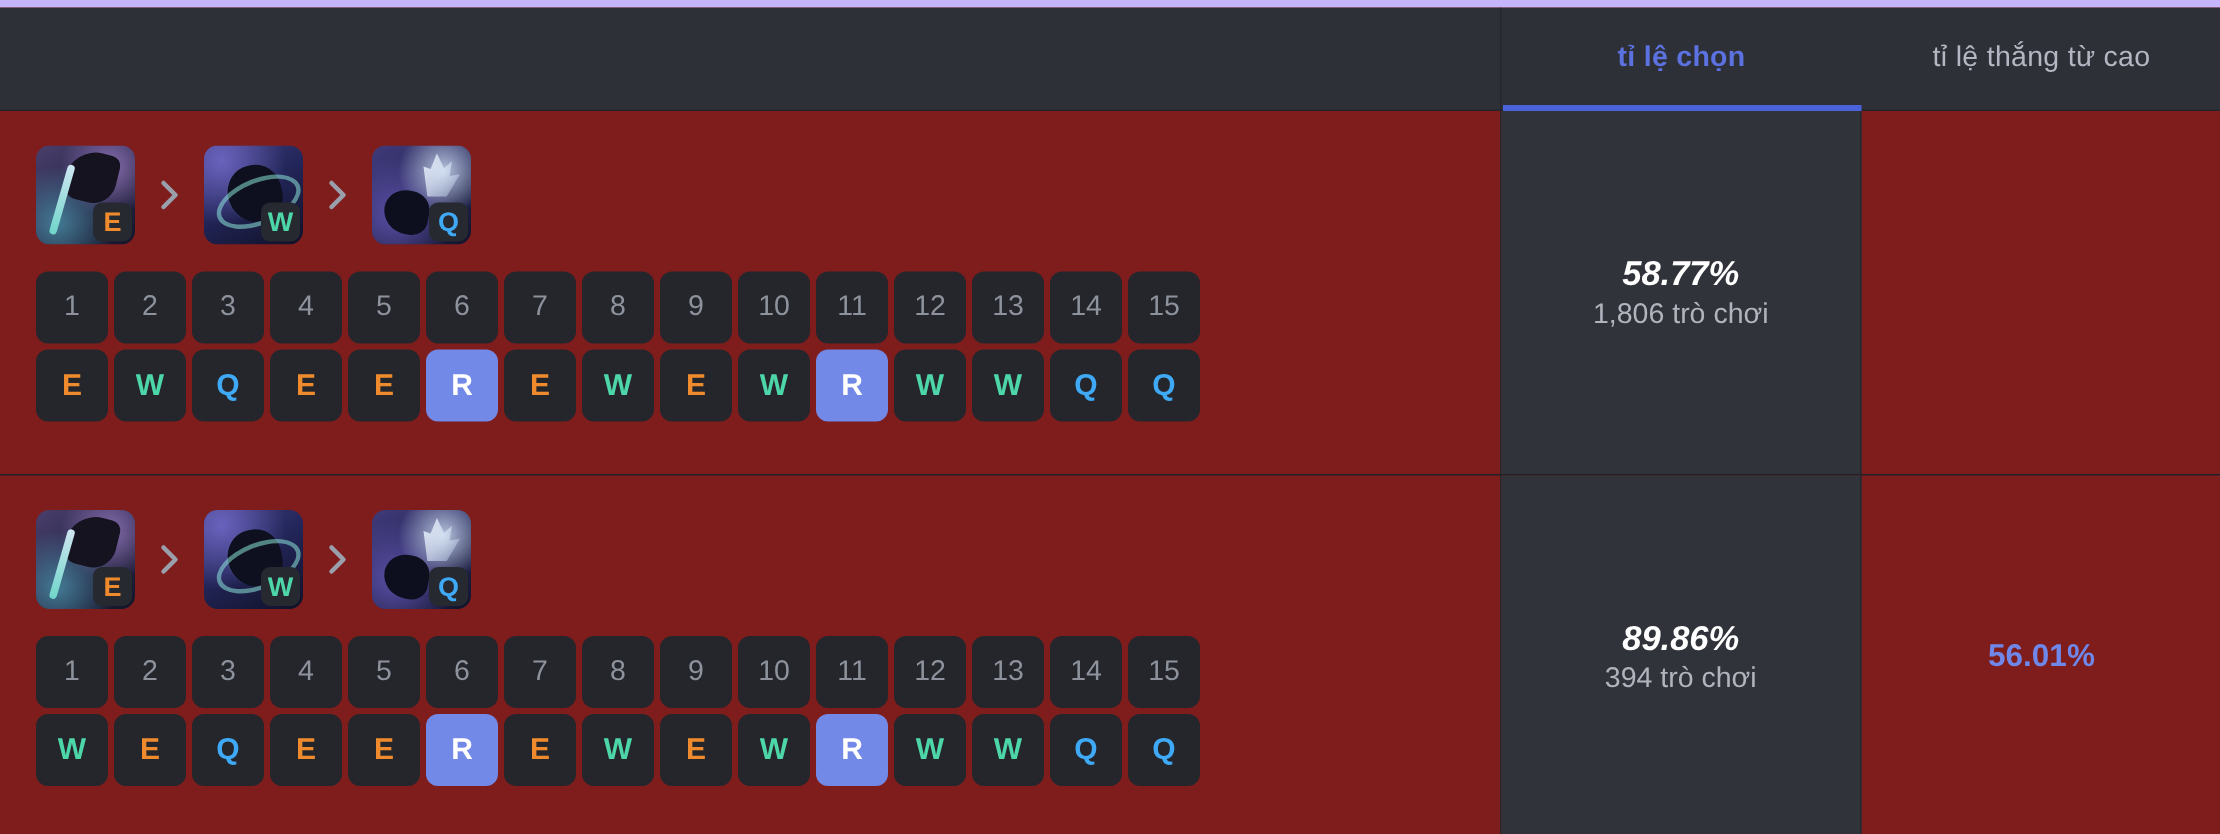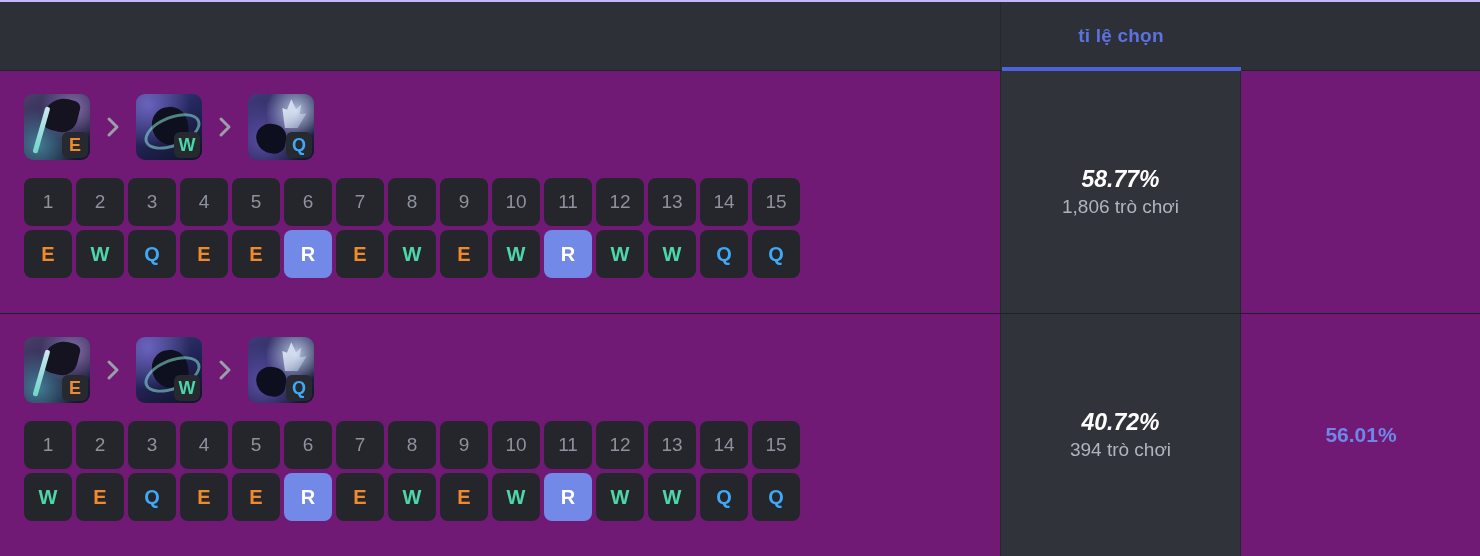--- a/index.html
+++ b/index.html
@@ -9,24 +9,24 @@
   }
   body {
     font-family: "Liberation Sans", sans-serif;
     -webkit-font-smoothing: antialiased;
   }
 
   .app {
     position: relative;
     width: 1480px;
     height: 556px;
-    background: #701a75;
+    background: #7f1d1d;
     overflow: hidden;
     box-sizing: border-box;
-    border-top: 2px solid #c4b5fd;
+    border-top: 5px solid #c4b5fd;
   }
 
   
   .header {
     position: relative;
     height: 69px;
     background: #2e3038;
     border-bottom: 1px solid #22242a;
     box-sizing: border-box;
   }
@@ -282,20 +282,23 @@
 </head>
 <body>
 
 <div class="app">
 
   <div class="header">
     <div class="header-left"></div>
     <div class="tabs">
       <div class="tab active">
         <span>tỉ lệ chọn</span>
+      </div>
+      <div class="tab inactive">
+        <span>tỉ lệ thắng từ cao</span>
       </div>
     </div>
   </div>
 
   <div class="row">
     <div class="row-main">
 
       <div class="ability-chain">
         <div class="ability">
           <div class="art art-e"></div>
@@ -425,21 +428,21 @@
             <div class="key-cell ult">R</div>
             <div class="key-cell k-w">W</div>
             <div class="key-cell k-w">W</div>
             <div class="key-cell k-q">Q</div>
             <div class="key-cell k-q">Q</div>
           </div>
       </div>
     </div>
 
     <div class="stat-col col-pick">
-      <div class="pick-pct">40.72%</div>
+      <div class="pick-pct">89.86%</div>
       <div class="pick-games">394 trò chơi</div>
     </div>
     <div class="stat-col col-win">
       <div class="win-pct">56.01%</div>
     </div>
   </div>
 
 </div>
 
 </body></html>

